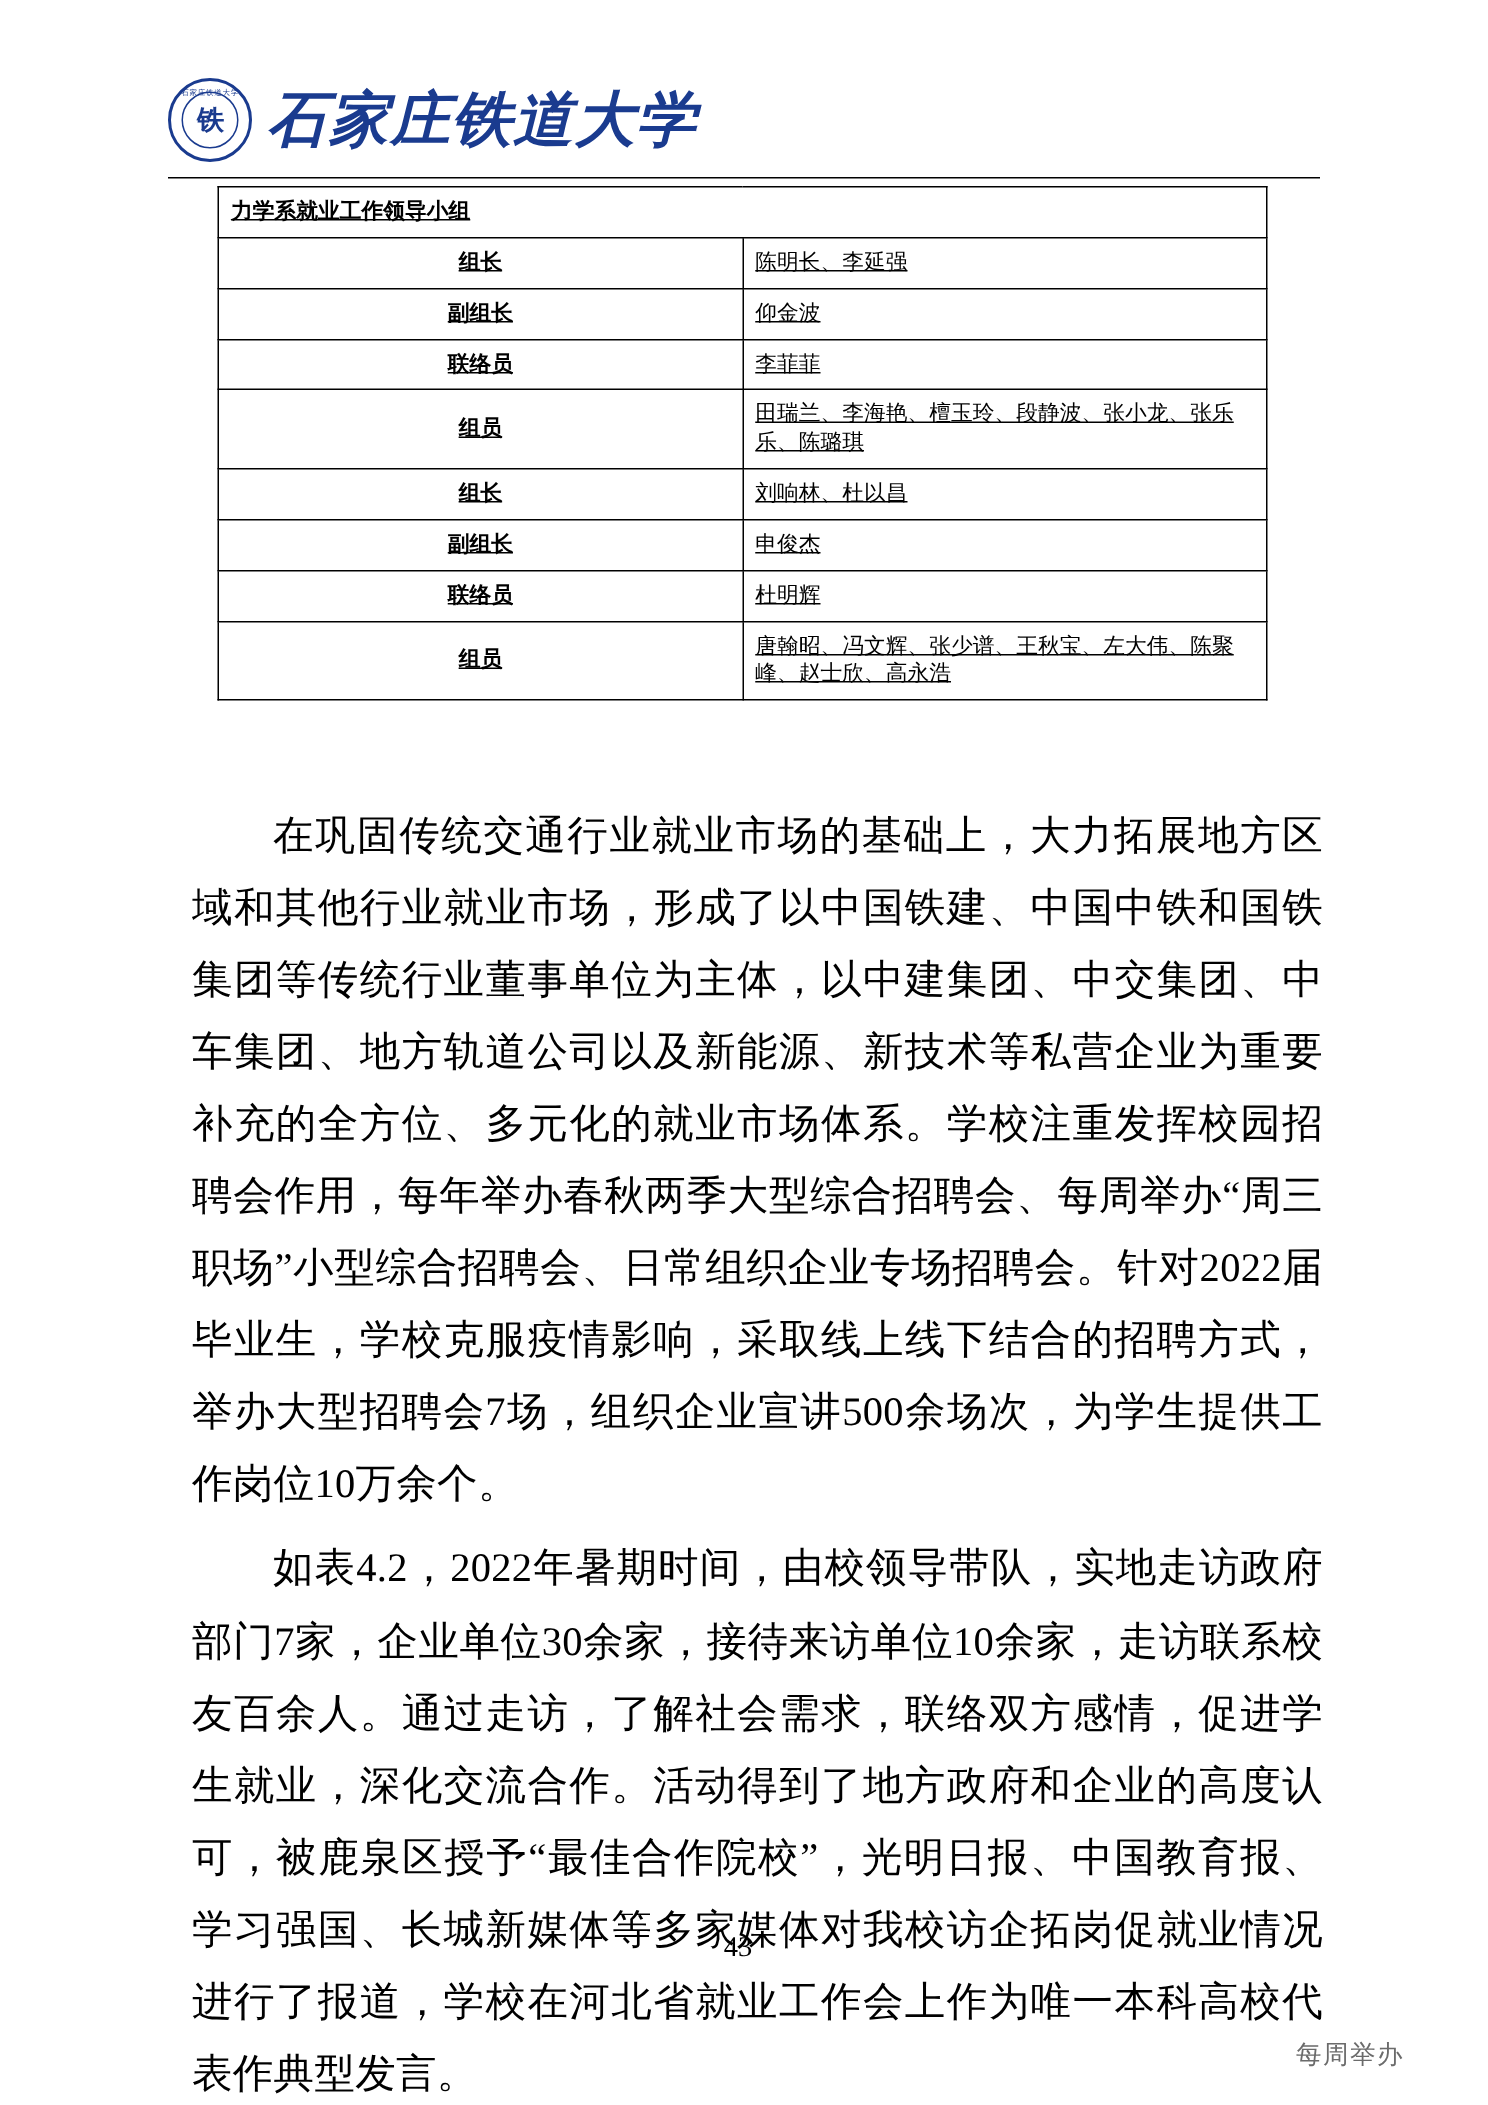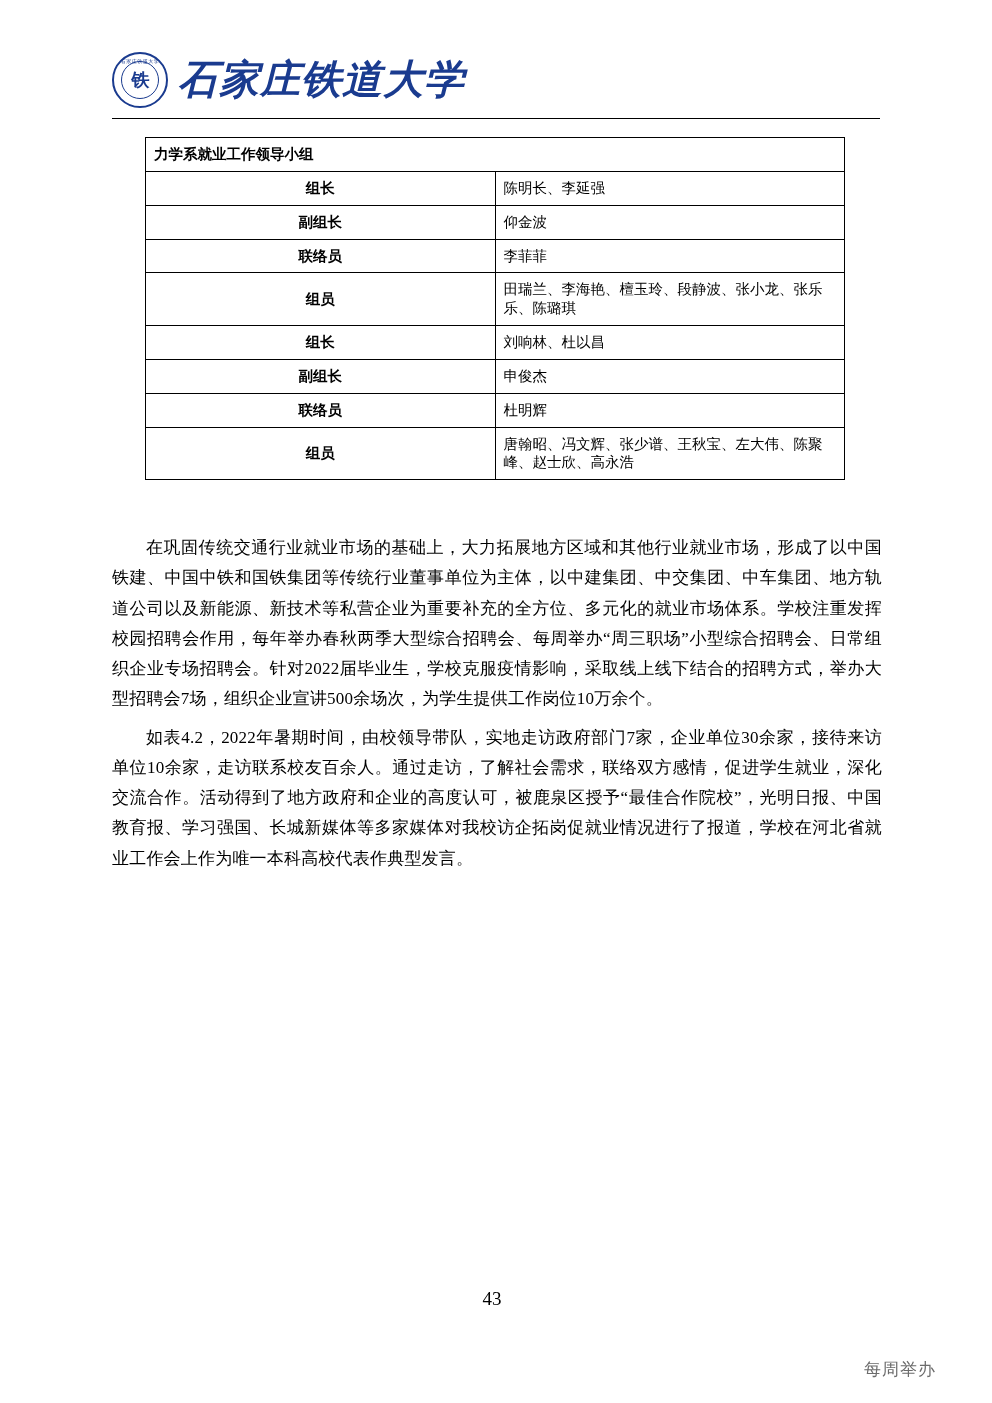--- a/index.html
+++ b/index.html
@@ -93,22 +93,23 @@
     top: 66px;
     width: 768px;
     height: 0;
     border-top: 1px solid #000000;
   }
 
   
   .table-block {
     position: absolute;
     left: 145px;
-    top: 137px;
+    top: 124px;
     width: 727px;
+    text-decoration: underline;
   }
   table.org-table {
     border-collapse: collapse;
     width: 700px;
     table-layout: fixed;
   }
   table.org-table td {
     border: 1px solid #000000;
     font-family: "Liberation Sans", "DejaVu Sans", sans-serif;
     font-size: 14.5px;
@@ -142,23 +143,23 @@
     font-family: "Liberation Sans", "DejaVu Sans", sans-serif;
     font-size: 21px;
     font-weight: bold;
     margin: 0 0 16px 0;
     padding-left: 38px;
     letter-spacing: 1px;
     line-height: 1.4;
   }
   p.para {
     font-family: "Liberation Serif", "DejaVu Serif", serif;
-    font-size: 17px;
+    font-size: 27px;
     line-height: 1.78;
-    margin: 0 0 8px 0;
+    margin: 0 0 8px 16px;
     text-indent: 2em;
     text-align: justify;
     text-justify: inter-ideograph;
     letter-spacing: 0.2px;
   }
 
   
   .page-number {
     position: absolute;
     left: 0;

